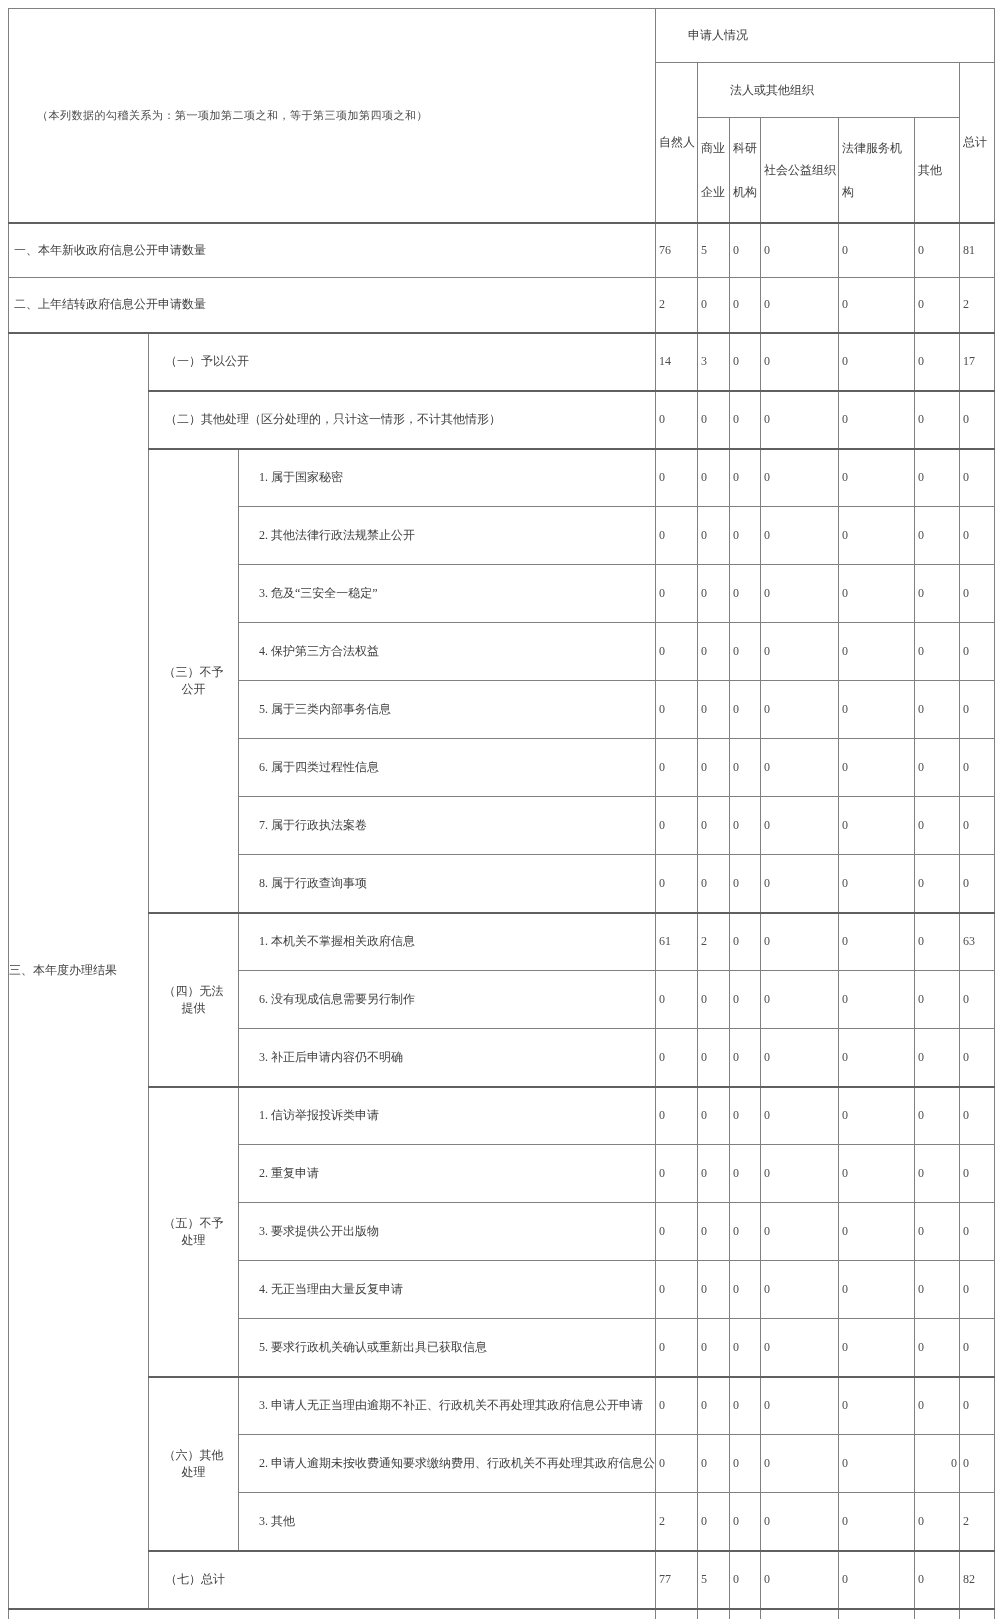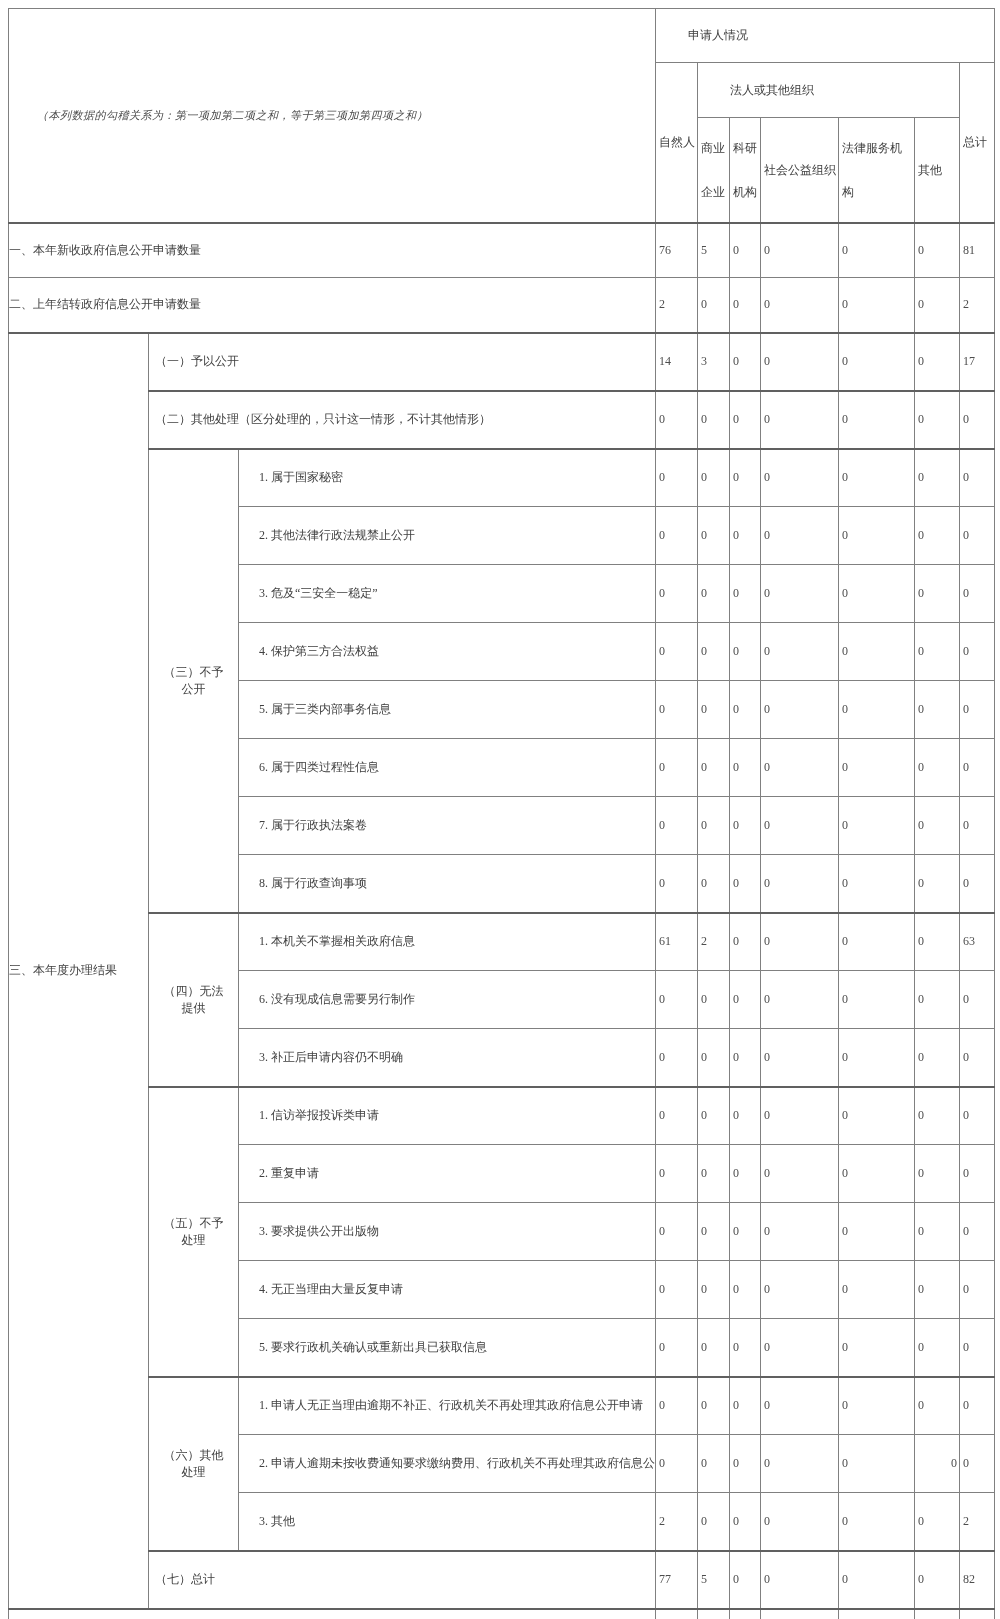--- a/index.html
+++ b/index.html
@@ -31,36 +31,35 @@
     overflow: hidden;
   }
   tr.h1 { height: 54px; }
   tr.h2 { height: 55px; }
   tr.h3 { height: 105px; }
   tr.r55 { height: 55px; }
   tr.r58 { height: 58px; }
   tr.thick-top td { border-top: 2px solid #606060; }
 
   .note-cell {
-    font-style: italic;
     font-size: 11px;
     color: #4a4a4a;
     padding-left: 28px;
     letter-spacing: 0.5px;
   }
   .group-head  { padding-left: 32px; margin-top: 20px; }
   .ch { padding: 0 2px 0 3px; line-height: 44px; }
 
   .v { padding-left: 3px; font-size: 12px; color: #4d4d4d; }
   .v.vr { text-align: right; padding-right: 2px; padding-left: 0; }
 
-  .lbl-row     { }
+  .lbl-row     { padding-left: 5px; }
   .lbl-section { padding-right: 3px; }
   .lbl-group   { text-align: center; padding: 0 13px; }
-  .lbl-span2   { padding-left: 6px; margin-top: 28px; }
+  .lbl-span2   { padding-left: 16px; margin-top: 28px; }
   .lbl-item    { padding-left: 20px; white-space: nowrap; }
 </style>
 </head>
 <body>
 
 <div class="canvas">
   <table class="report">
     <colgroup>
       <col style="width:140px">
         <col style="width:90px">
@@ -291,21 +290,21 @@
           <td class="v">0</td>
           <td class="v">0</td>
           <td class="v">0</td>
           <td class="v">0</td>
           <td class="v">0</td>
           <td class="v">0</td>
           <td class="v">0</td>
         </tr>
         <tr class="r58 thick-top">
           <td class="lbl-group" rowspan="3">（六）其他处理</td>
-          <td class="lbl-item">1. 申请人无正当理由逾期不补正、行政机关不再处理其政府信息公开申请</td>
+          <td class="lbl-item">3. 申请人无正当理由逾期不补正、行政机关不再处理其政府信息公开申请</td>
           <td class="v">0</td>
           <td class="v">0</td>
           <td class="v">0</td>
           <td class="v">0</td>
           <td class="v">0</td>
           <td class="v">0</td>
           <td class="v">0</td>
         </tr>
         <tr class="r58">
           <td class="lbl-item">2. 申请人逾期未按收费通知要求缴纳费用、行政机关不再处理其政府信息公开申请</td>

